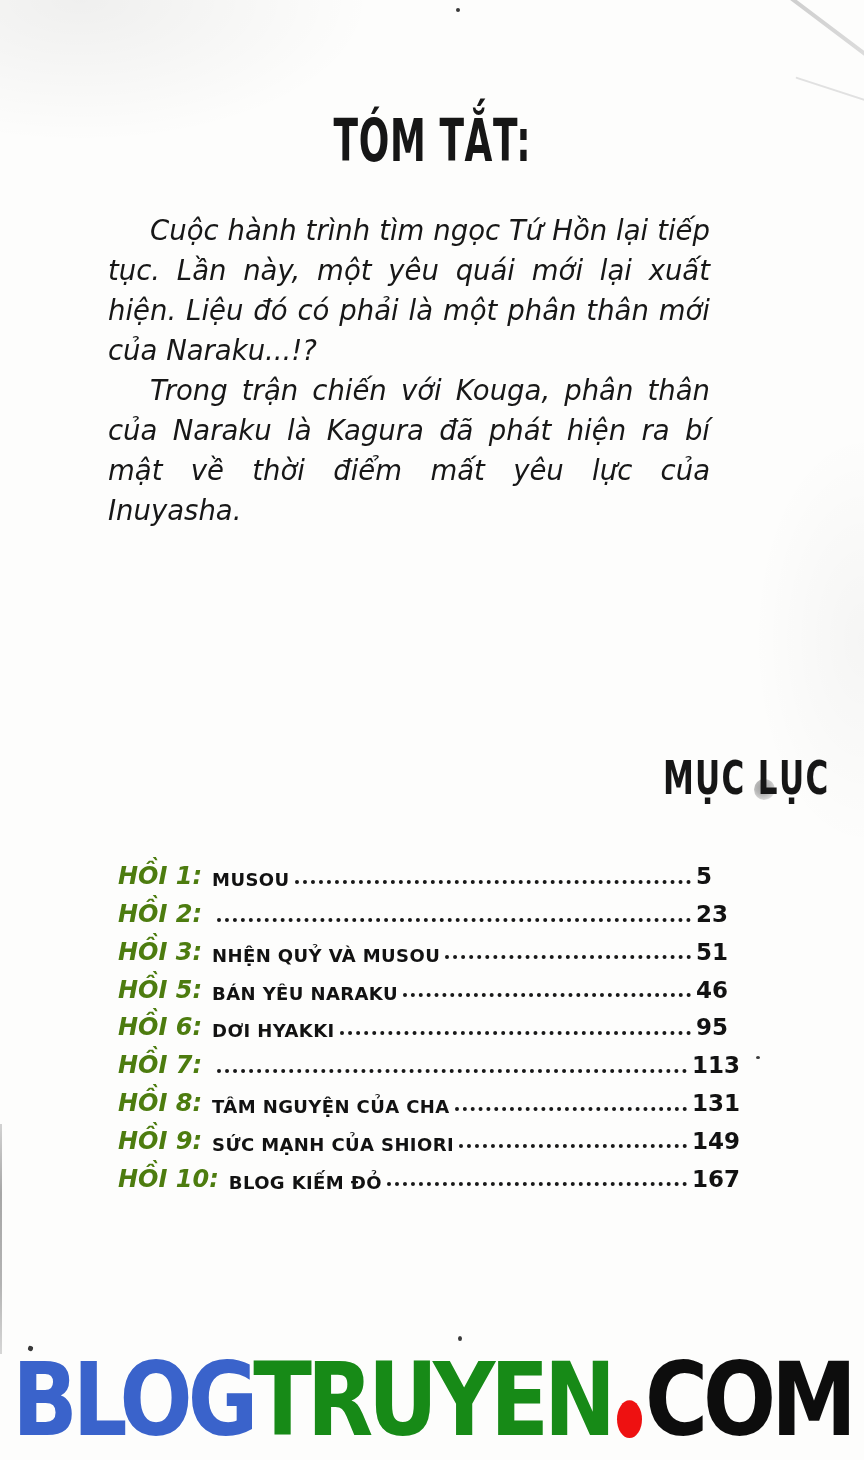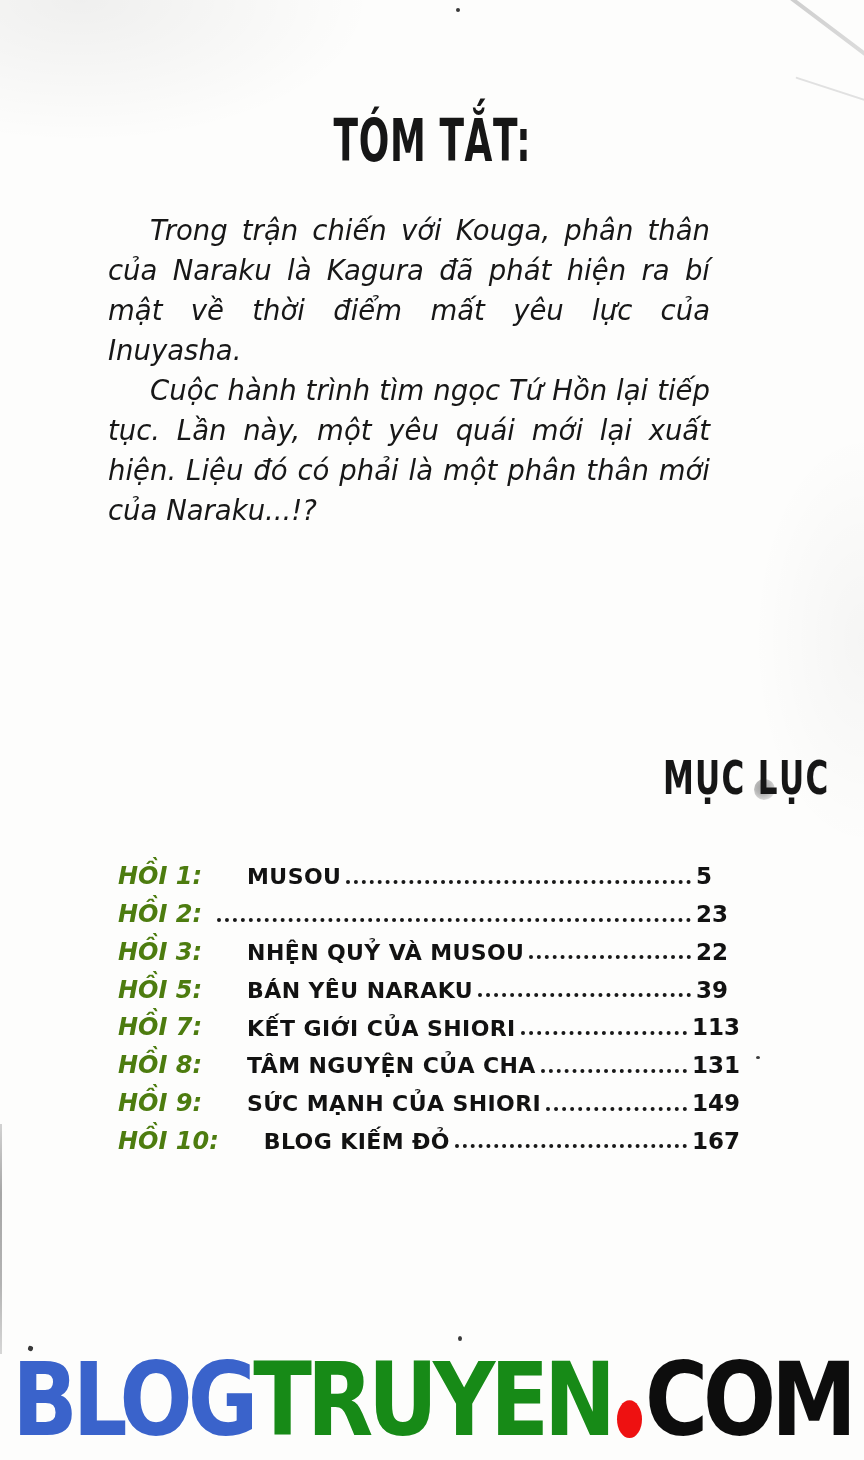--- a/index.html
+++ b/index.html
@@ -37,22 +37,22 @@
   .summary-body p{margin:0;text-indent:42px;}
 
   
   .toc-title-wrap{position:absolute;top:754px;left:0;width:100%;text-align:right;padding-left:8px;}
   .toc-title{display:inline-block;font-size:47px;font-weight:bold;line-height:1;
     letter-spacing:2px;transform:scaleX(0.66);transform-origin:center;color:#161616;}
   .toc-list{position:absolute;left:118px;top:853px;width:622px;}
   .toc-row{display:flex;align-items:flex-end;height:37.8px;}
   .chap{font-weight:bold;font-style:italic;font-size:24px;line-height:1.15;
     white-space:nowrap;margin-right:10px;color:#4d7c0f;}
-  .ttl{font-weight:bold;font-size:22px;line-height:1.2;white-space:nowrap;
-    letter-spacing:.4px;color:#121212;margin-left:35px;}
+  .ttl{font-weight:bold;font-size:18px;line-height:1.2;white-space:nowrap;
+    letter-spacing:.4px;color:#121212;}
   .dots{flex:1;align-self:flex-end;height:0;border-bottom:4px dotted #181818;
     margin:0 3px 7px 5px;}
   .pg{font-weight:bold;font-size:23px;line-height:1.2;min-width:44px;
     text-align:left;padding-left:2px;color:#121212;}
 
   
   .logo{position:absolute;left:0;right:0;bottom:16px;display:flex;justify-content:center;
     align-items:flex-end;font-weight:bold;font-size:86px;line-height:.86;letter-spacing:-5px;
     transform:scaleY(1.18);transform-origin:bottom;white-space:nowrap;}
   .logo-blog{color:#3a63cb;}
@@ -71,22 +71,22 @@
 <div class="ink-dot"></div>
 <div class="speck speck-a"></div>
 <div class="speck speck-b"></div>
 <div class="speck speck-c"></div>
 <div class="speck speck-d"></div>
 
 <div class="summary-title-wrap">
   <span class="summary-title">TÓM TẮT:</span>
 </div>
 <div class="summary-body">
+  <p>Cuộc hành trình tìm ngọc Tứ Hồn lại tiếp tục. Lần này, một yêu quái mới lại xuất hiện. Liệu đó có phải là một phân thân mới của Naraku...!?</p>
   <p>Trong trận chiến với Kouga, phân thân của Naraku là Kagura đã phát hiện ra bí mật về thời điểm mất yêu lực của Inuyasha.</p>
-  <p>Cuộc hành trình tìm ngọc Tứ Hồn lại tiếp tục. Lần này, một yêu quái mới lại xuất hiện. Liệu đó có phải là một phân thân mới của Naraku...!?</p>
 </div>
 
 <div class="toc-title-wrap">
   <span class="toc-title">MỤC LỤC</span>
 </div>
 
 <div class="toc-list">
   <div class="toc-row">
     <span class="chap">HỒI 1:</span>
     <span class="ttl">MUSOU</span>
@@ -95,31 +95,36 @@
   </div>
   <div class="toc-row">
     <span class="chap">HỒI 2:</span>
     <span class="dots"></span>
     <span class="pg">23</span>
   </div>
   <div class="toc-row">
     <span class="chap">HỒI 3:</span>
     <span class="ttl">NHỆN QUỶ VÀ MUSOU</span>
     <span class="dots"></span>
-    <span class="pg">22</span>
+    <span class="pg">51</span>
   </div>
   <div class="toc-row">
     <span class="chap">HỒI 5:</span>
     <span class="ttl">BÁN YÊU NARAKU</span>
     <span class="dots"></span>
-    <span class="pg">39</span>
+    <span class="pg">46</span>
+  </div>
+  <div class="toc-row">
+    <span class="chap">HỒI 6:</span>
+    <span class="ttl">DƠI HYAKKI</span>
+    <span class="dots"></span>
+    <span class="pg">95</span>
   </div>
   <div class="toc-row">
     <span class="chap">HỒI 7:</span>
-    <span class="ttl">KẾT GIỚI CỦA SHIORI</span>
     <span class="dots"></span>
     <span class="pg">113</span>
   </div>
   <div class="toc-row">
     <span class="chap">HỒI 8:</span>
     <span class="ttl">TÂM NGUYỆN CỦA CHA</span>
     <span class="dots"></span>
     <span class="pg">131</span>
   </div>
   <div class="toc-row">

